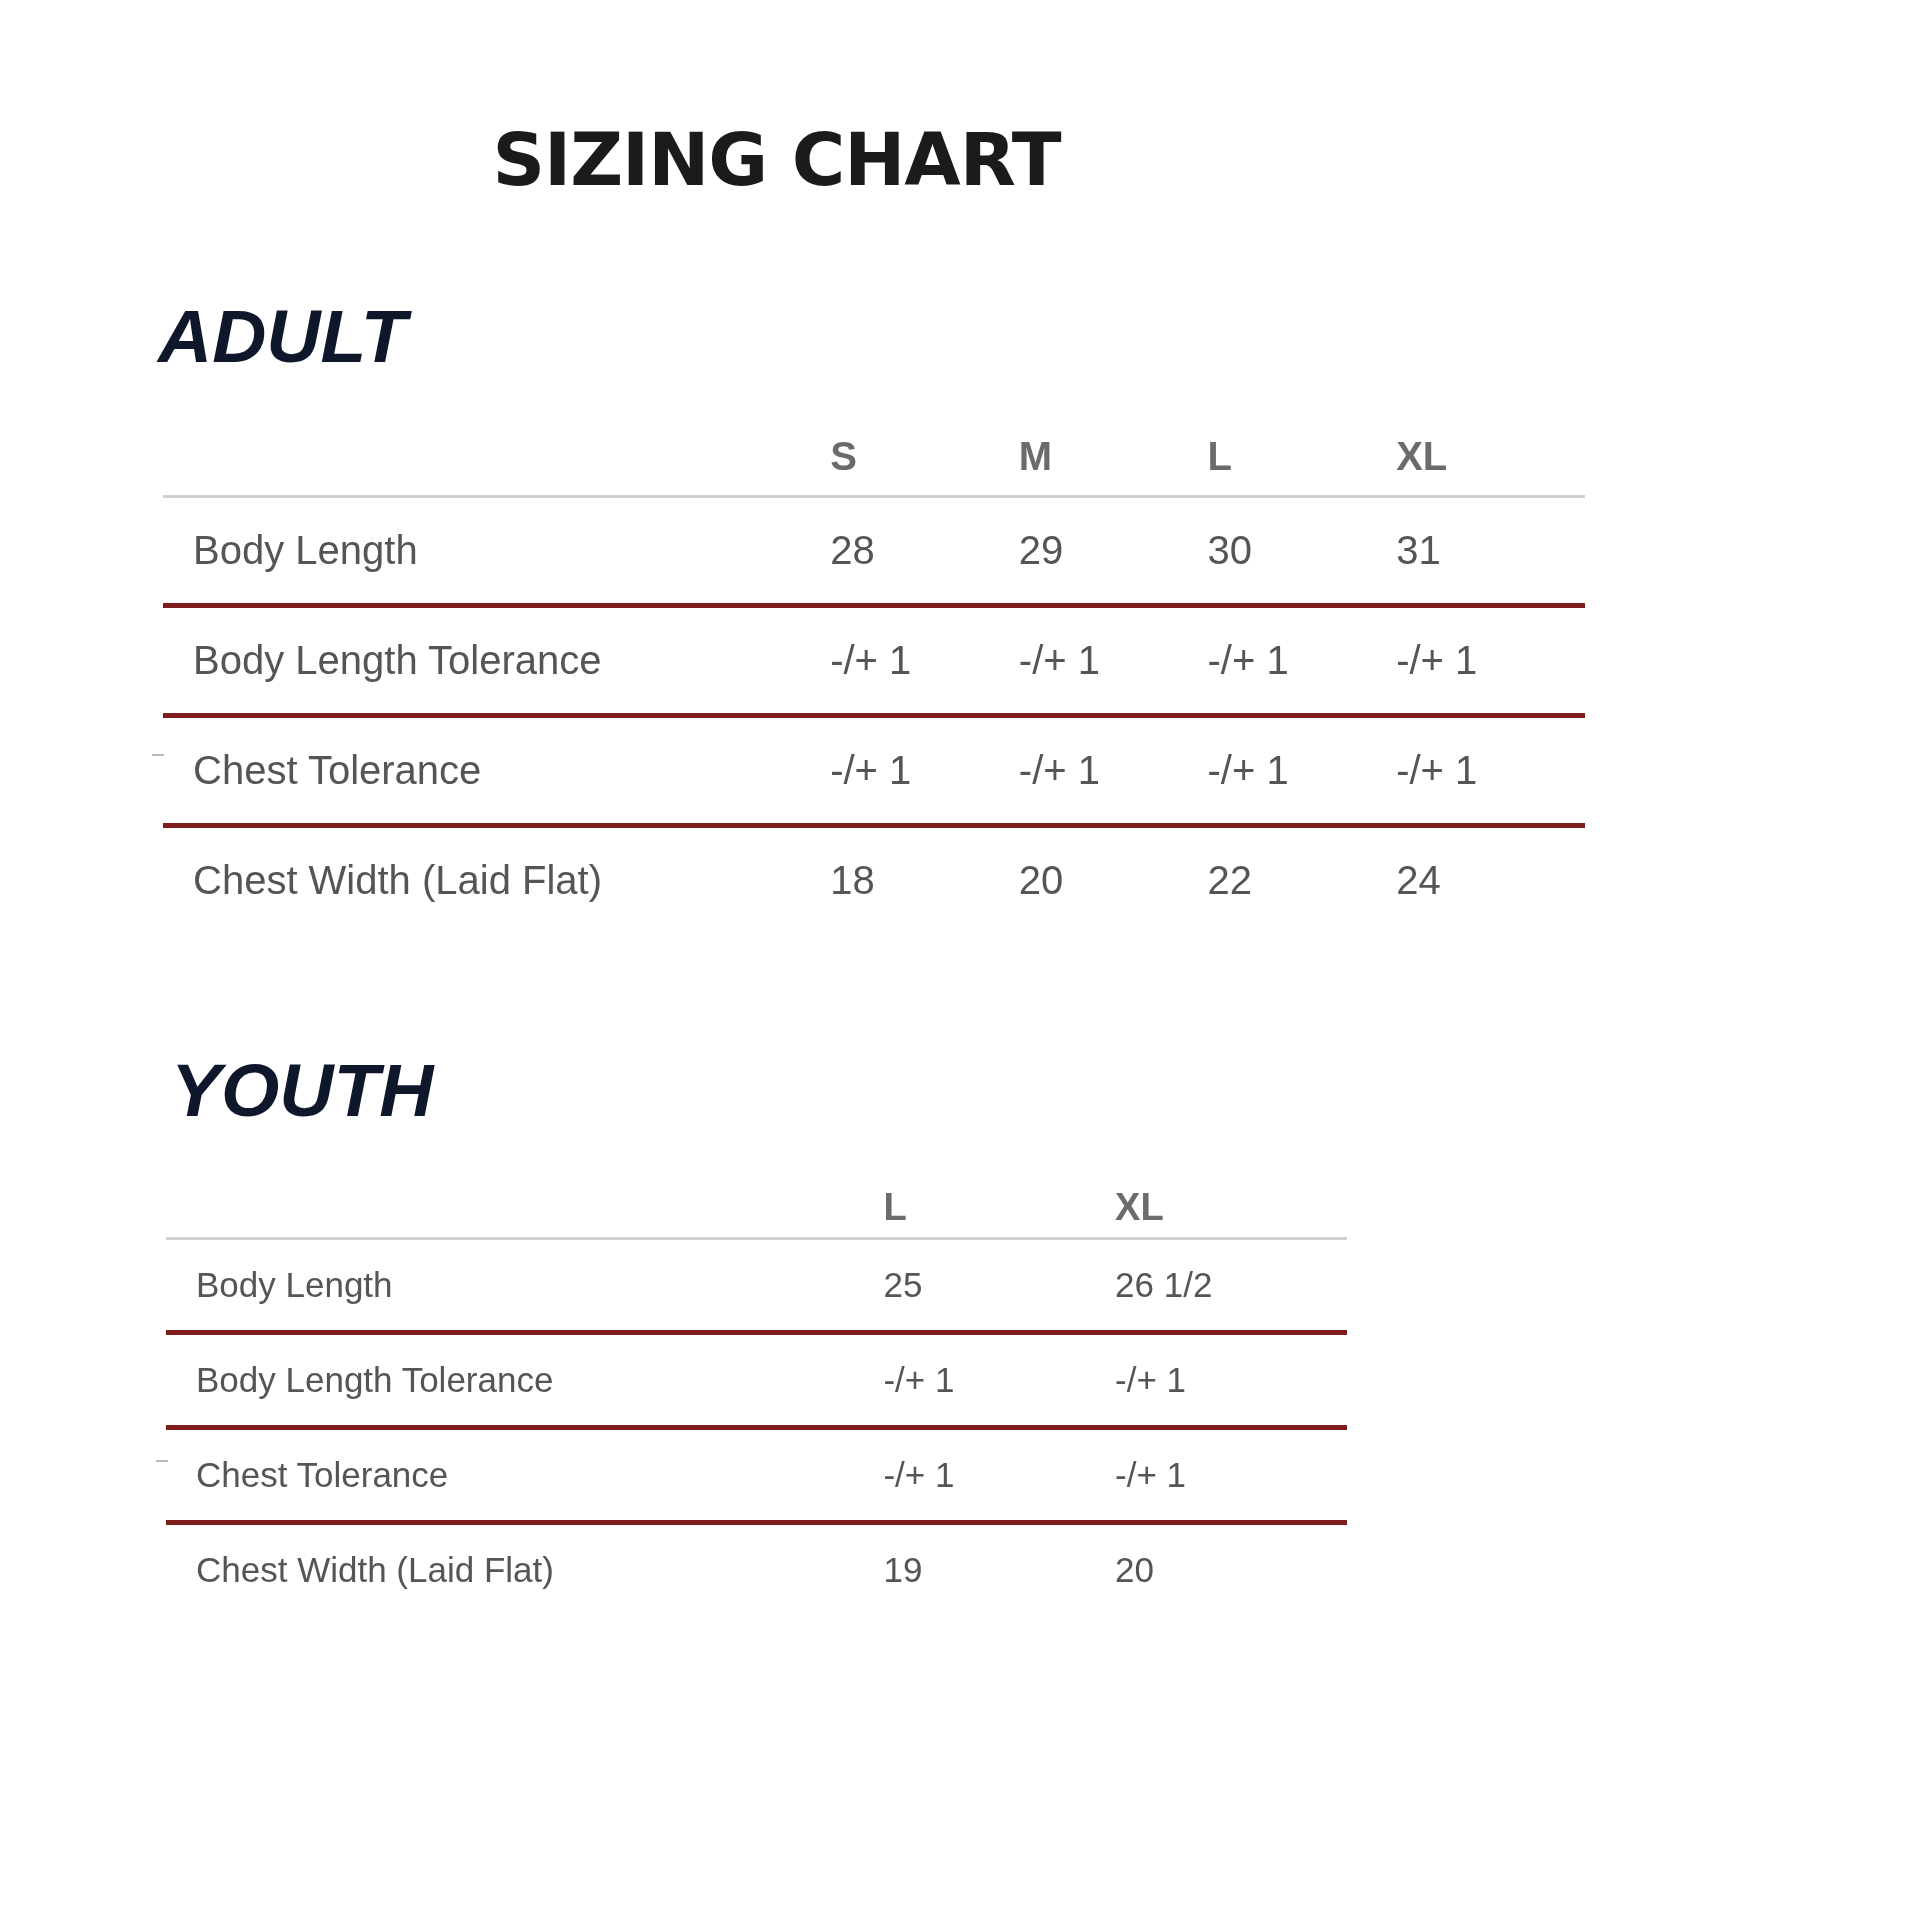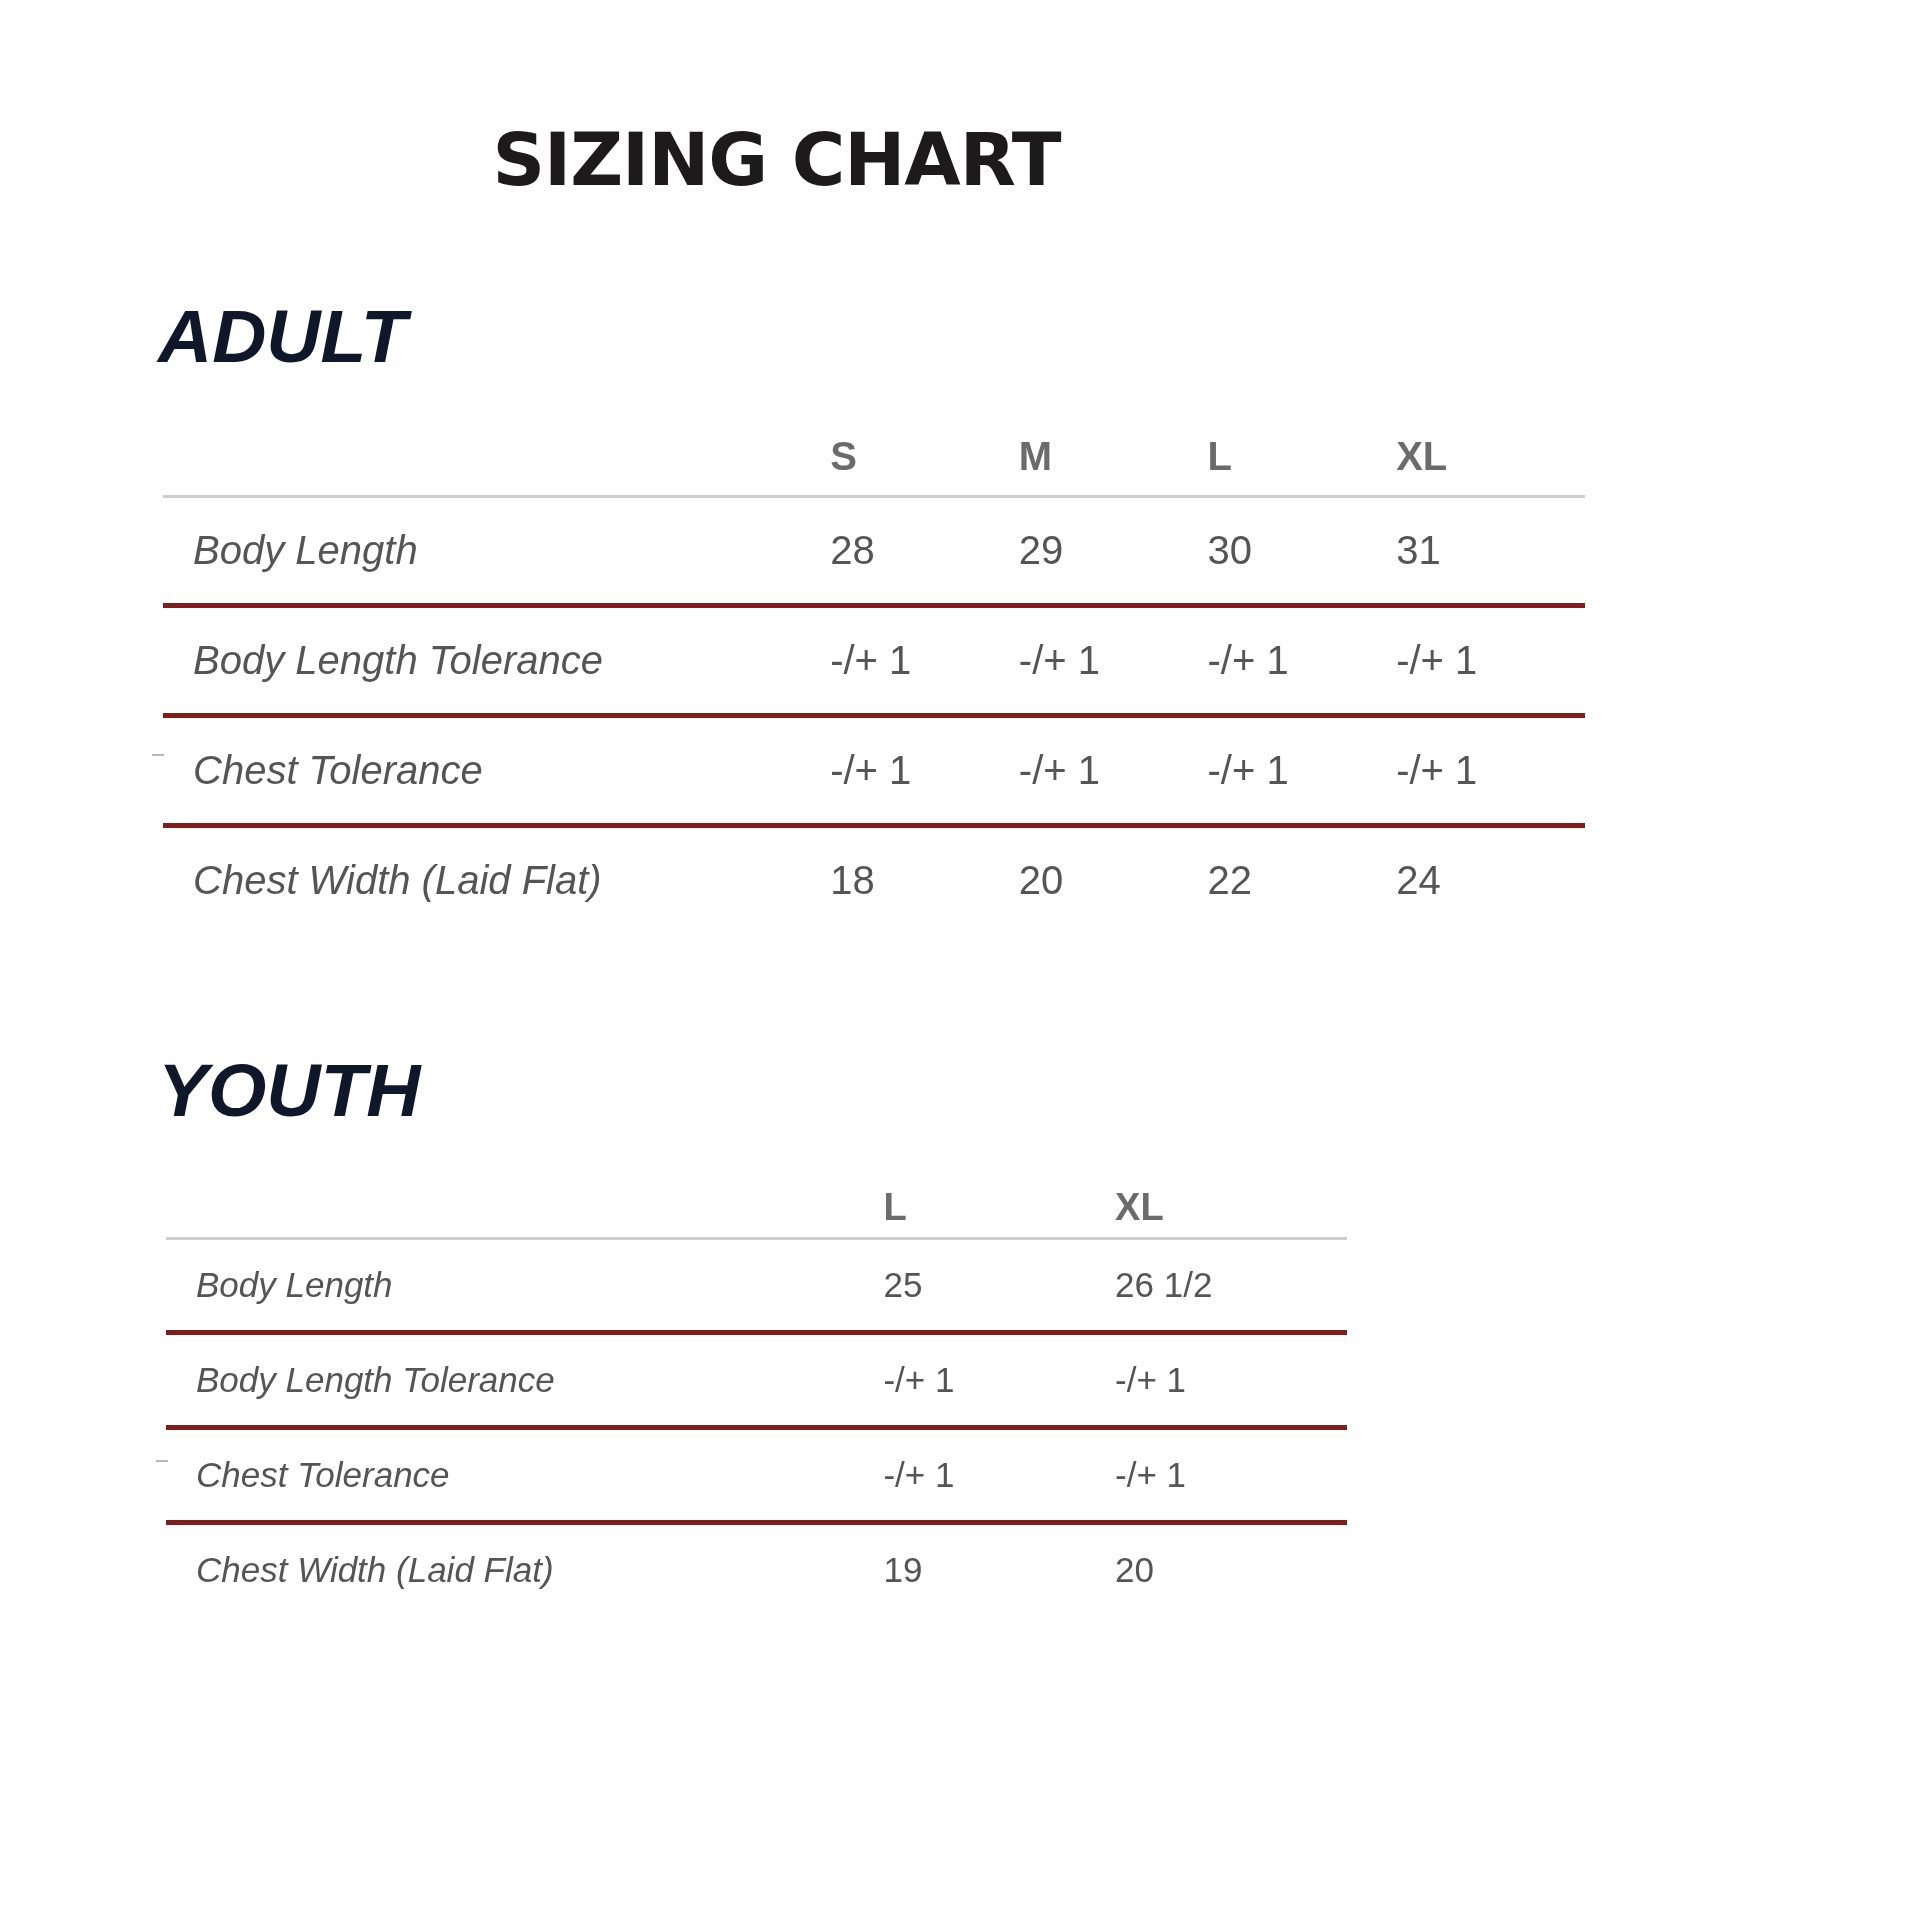--- a/index.html
+++ b/index.html
@@ -4,21 +4,21 @@
 <style>
   html, body { margin: 0; padding: 0; background: #ffffff; }
   body { width: 1927px; height: 1927px; position: relative; overflow: hidden; font-family: "Liberation Sans", sans-serif; }
   .title { position: absolute; top: 117px; left: 0; width: 1553px; text-align: center; font-family: "DejaVu Sans", sans-serif; font-weight: bold; font-size: 73px; color: #1c1a1a; letter-spacing: -1px; }
   .section-title { position: absolute; left: 158px; font-family: "Liberation Sans", sans-serif; font-weight: bold; font-style: italic; font-size: 75px; color: #0f172a; }
   .tbl { position: absolute; border-collapse: collapse; color: #555; }
   .tbl th { text-align: left; font-weight: bold; color: #6b6b6b; padding: 0; }
   .tbl td { padding: 0; }
   .tbl tr.body-row td { border-top: 5px solid #7f1d1d; }
   .tbl tr.head-row th { border-bottom: 3px solid #cfcfcf; }
-  .tbl .label { padding-left: 30px; font-style: italic; }
+  .tbl .label { padding-left: 30px; }
   .stray { position: absolute; width: 12px; height: 2px; background: #bbb; }
   
   #adult-table { left: 163px; top: 426px; width: 1422px; font-size: 40px; }
   #adult-table tr.head-row th { height: 61px; vertical-align: top; padding-top: 8px; }
   #adult-table tr.body-row td { height: 105px; vertical-align: middle; }
   #adult-table col.c0 { width: 688px; }
   #adult-table col.c { width: 195px; }
   
   #youth-table { left: 166px; top: 1183px; width: 1181px; font-size: 35px; }
   #youth-table tr.head-row th { height: 51px; vertical-align: top; padding-top: 3px; font-size: 38px; }
@@ -75,21 +75,21 @@
   <tr class="body-row">
     <td class="label">Chest Width (Laid Flat)</td>
     <td>18</td>
     <td>20</td>
     <td>22</td>
     <td>24</td>
   </tr>
 </tbody>
   </table>
 
-<div class="section-title" style="top:1047px;">YOUTH</div>
+<div class="section-title" style="top:1047px;margin-left:13px;">YOUTH</div>
 
 <div class="stray" style="left:156px; top:1460px;"></div>
 
 <table class="tbl" id="youth-table">
   <colgroup>
       <col class="c0">
       <col class="c">
       <col class="c">
     </colgroup>
   <tbody>

